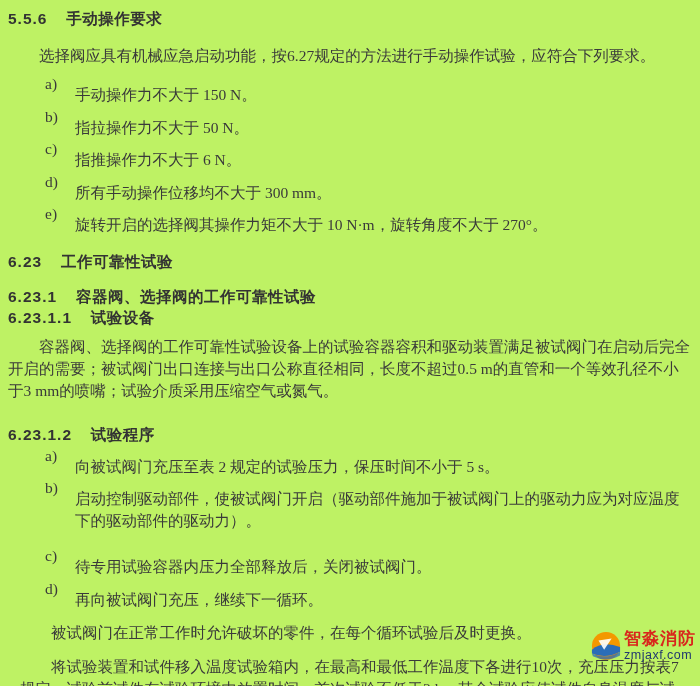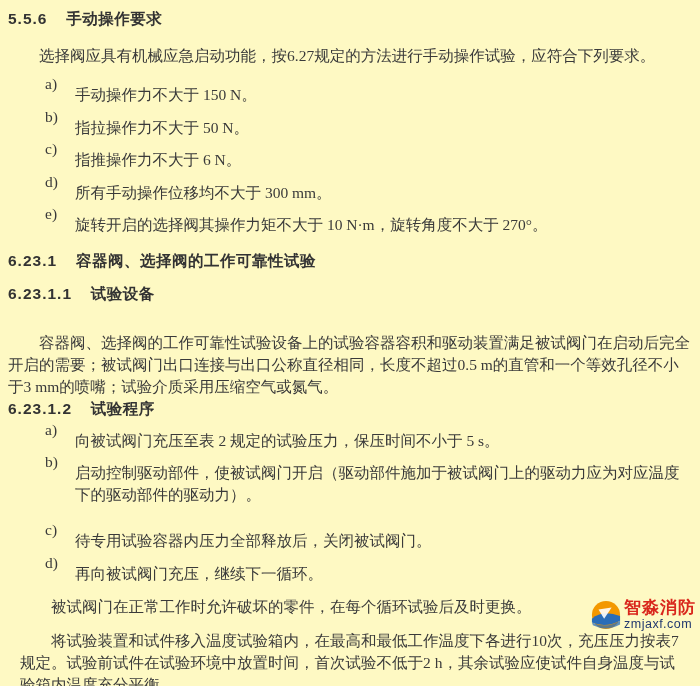--- a/index.html
+++ b/index.html
@@ -23,55 +23,55 @@
     margin: 0;
     font-family: "Liberation Sans", "DejaVu Sans", sans-serif;
     font-weight: 700;
     font-size: 15.5px;
     color: #333;
     letter-spacing: 0.5px;
   }
   .sec-num { margin-right: 14px; letter-spacing: 1px; }
   .h-623   { margin-top: 15px; }
   .h-6231  { margin-top: 14px; }
-  .h-62311 { margin-top: 12px; }
-  .h-62312 { margin-top: 0; }
+  .h-62311 { }
+  .h-62312 { margin-top: 22px; }
 
   .para { margin: 0; text-indent: 2em; line-height: 22px; }
   .intro-556   { margin-top: 16px; margin-bottom: 6px; }
-  .body-62311  { margin-top: 28px; }
+  .body-62311  { margin-top: 8px; }
   .intro-62312 { margin-top: 11px; margin-bottom: 7px; }
 
   .li { display: flex; margin-left: 37px; line-height: 21.5px; }
   .li-label { flex: 0 0 30px; }
   .li-text { flex: 1; margin-top: 11px; }
   .list-cd { margin-top: 14px; }
   .tail-paras p { margin: 12px; }
 
   .watermark {
     position: absolute;
-    top: 599px; right: 4px;
+    top: 630px; right: 4px;
     display: flex; align-items: center;
     background: transparent;
   }
   .wm-icon { width: 30px; height: 30px; margin-right: 3px; flex: 0 0 auto; }
   .wm-col { display: flex; flex-direction: column; line-height: 1; }
   .wm-brand {
     font-family: "Liberation Sans", "DejaVu Sans", sans-serif;
     font-weight: 700; font-size: 17px; letter-spacing: 1px;
   }
   .wm-url {
     font-family: "Liberation Sans", "DejaVu Sans", sans-serif;
     font-weight: 400; font-size: 12.5px; margin-top: 2px; letter-spacing: 0.5px;
   }
 </style>
 </head>
 <body>
 
-<div class="page" style="background: #fef9c3; color: rgb(58, 58, 58);">
+<div class="page" style="background: #bef264; color: rgb(58, 58, 58);">
 
   <h2 class="sec h-556">
     <span class="sec-num">5.5.6</span>
     <span class="sec-title">手动操作要求</span>
   </h2>
 
   <p class="para intro-556">选择阀应具有机械应急启动功能，按6.27规定的方法进行手动操作试验，应符合下列要求。</p>
 
   <div class="list">
     <div class="li">
@@ -89,20 +89,24 @@
     <div class="li">
       <span class="li-label">d)</span>
       <span class="li-text">所有手动操作位移均不大于 300 mm。</span>
     </div>
     <div class="li">
       <span class="li-label">e)</span>
       <span class="li-text">旋转开启的选择阀其操作力矩不大于 10 N·m，旋转角度不大于 270°。</span>
     </div>
   </div>
 
+  <h2 class="sec h-623">
+    <span class="sec-num">6.23</span>
+    <span class="sec-title">工作可靠性试验</span>
+  </h2>
 
   <h2 class="sec h-6231">
     <span class="sec-num">6.23.1</span>
     <span class="sec-title">容器阀、选择阀的工作可靠性试验</span>
   </h2>
 
   <h2 class="sec h-62311">
     <span class="sec-num">6.23.1.1</span>
     <span class="sec-title">试验设备</span>
   </h2>

